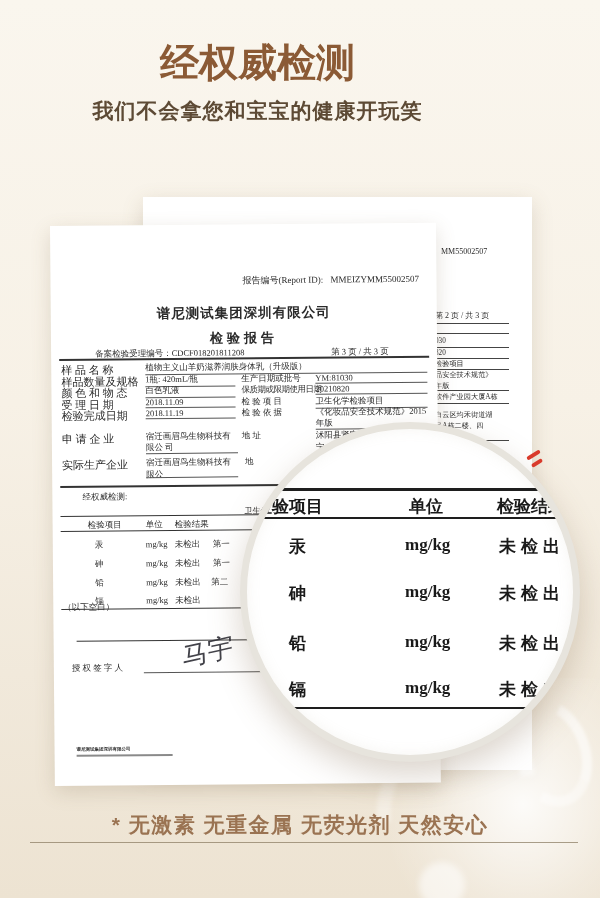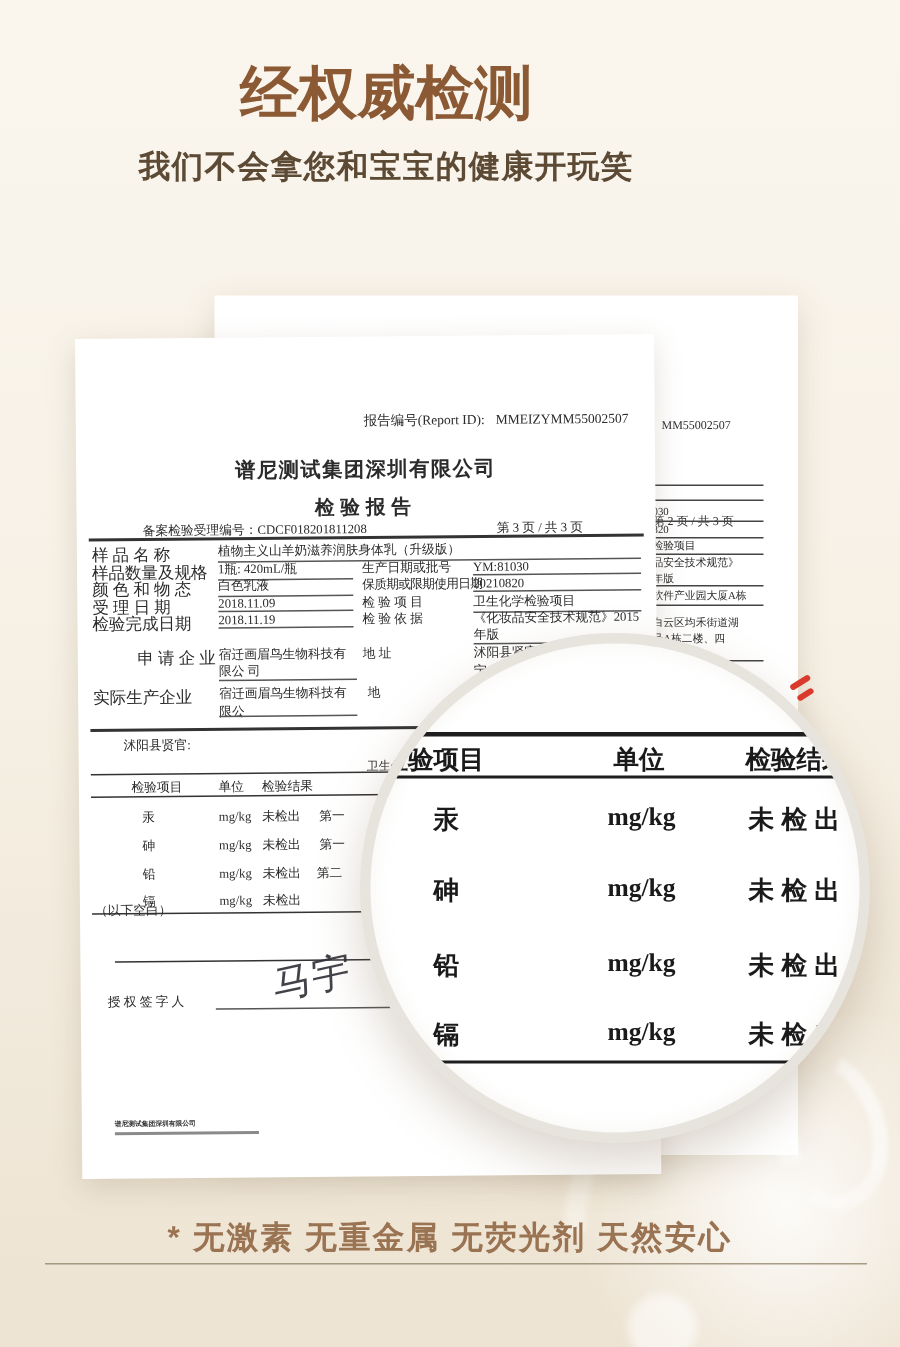--- a/index.html
+++ b/index.html
@@ -12,21 +12,21 @@
   .hero{position:absolute;top:40px;left:0;width:515px;text-align:center;z-index:5;}
   .hero-title{font-size:39px;line-height:45px;font-weight:700;color:#8B5A35;letter-spacing:0px;}
   .hero-sub{margin-top:12px;font-size:21px;font-weight:600;color:#5D4A35;letter-spacing:1px;}
   
   .page{position:absolute;background:#FFFFFF;box-shadow:0 6px 20px rgba(120,100,70,.20);}
   .page-back{left:143px;top:197px;width:389px;height:573px;z-index:1;}
   .page-front{left:50px;top:226px;width:386px;height:560px;z-index:2;transform:rotate(-0.5deg);transform-origin:top left;}
   .doc{color:#2B2B2B;font-family:"Liberation Serif","DejaVu Serif",serif;}
   .abs{position:absolute;}
   .doc-small{font-size:8.5px;line-height:11px;}
-  .doc-tiny{font-size:7.5px;line-height:10px;margin-top:32px;}
+  .doc-tiny{font-size:7.5px;line-height:10px;}
   
   .bp-frag{position:absolute;left:292px;width:74px;font-size:7.2px;line-height:9px;white-space:nowrap;overflow:hidden;color:#2B2B2B;}
   .bp-line{position:absolute;left:290px;width:76px;border-bottom:1px solid #444;}
   
   .f-label{position:absolute;left:10px;width:82px;font-size:11px;letter-spacing:0px;}
   .f-val{position:absolute;left:94px;font-size:8.5px;border-bottom:0.8px solid #555;}
   .f-label2{position:absolute;left:190px;font-size:8.5px;}
   .f-val2{position:absolute;left:264px;font-size:8.5px;border-bottom:0.8px solid #555;}
   .hline{position:absolute;background:#333;}
   .res-cell{position:absolute;font-size:8.5px;}
@@ -116,33 +116,33 @@
     <div class="f-label" style="top:171.5px;">受  理  日  期</div>
     <div class="f-val" style="top:171.5px;width:90px;">2018.11.09</div>
     <div class="f-label2" style="top:171.5px;">检  验  项  目</div>
     <div class="f-val2" style="top:171.5px;width:112px;">卫生化学检验项目</div>
 
     <div class="f-label" style="top:183px;">检验完成日期</div>
     <div class="f-val" style="top:183px;width:90px;">2018.11.19</div>
     <div class="f-label2" style="top:183px;">检  验  依  据</div>
     <div class="f-val2" style="top:183px;width:112px;line-height:11px;">《化妆品安全技术规范》2015 年版</div>
 
-    <div class="f-label" style="top:206px;text-align:right;">申  请  企  业</div>
+    <div class="f-label" style="top:206px;">申  请  企  业</div>
     <div class="f-val" style="top:206px;width:92px;line-height:11px;">宿迁画眉鸟生物科技有限公 司</div>
     <div class="f-label2" style="top:206px;">地          址</div>
     <div class="f-val2" style="top:206px;width:112px;border-bottom:none;">沭阳县贤官</div>
     <div class="f-val2" style="top:218px;width:20px;border-bottom:none;">宁</div>
 
     <div class="f-label" style="top:232px;">实际生产企业</div>
     <div class="f-val" style="top:232px;width:92px;border-bottom:none;">宿迁画眉鸟生物科技有限公</div>
     <div class="f-label2" style="top:232px;left:193px;">地</div>
     <div class="hline" style="left:94px;top:252px;width:92px;height:0.8px;background:#555;"></div>
 
     <div class="hline" style="left:8px;top:260px;width:370px;height:1.6px;"></div>
-    <div class="abs doc-small" style="left:30px;top:266px;">沭阳县贤官:</div>
+    <div class="abs doc-small" style="left:30px;top:266px;">经权威检测:</div>
     <div class="abs" style="left:192px;top:281px;font-size:8px;">卫生化学检验</div>
     <div class="hline" style="left:8px;top:290px;width:370px;height:1px;"></div>
     <div class="res-cell" style="left:35px;top:294px;">检验项目</div>
     <div class="res-cell" style="left:93px;top:294px;">单位</div>
     <div class="res-cell" style="left:122px;top:294px;">检验结果</div>
     <div class="hline" style="left:8px;top:305px;width:370px;height:1.4px;"></div>
 
     <div class="res-cell" style="left:42px;top:314px;">汞</div>
     <div class="res-cell" style="left:93px;top:314px;">mg/kg</div>
     <div class="res-cell" style="left:122px;top:314px;">未检出</div>

